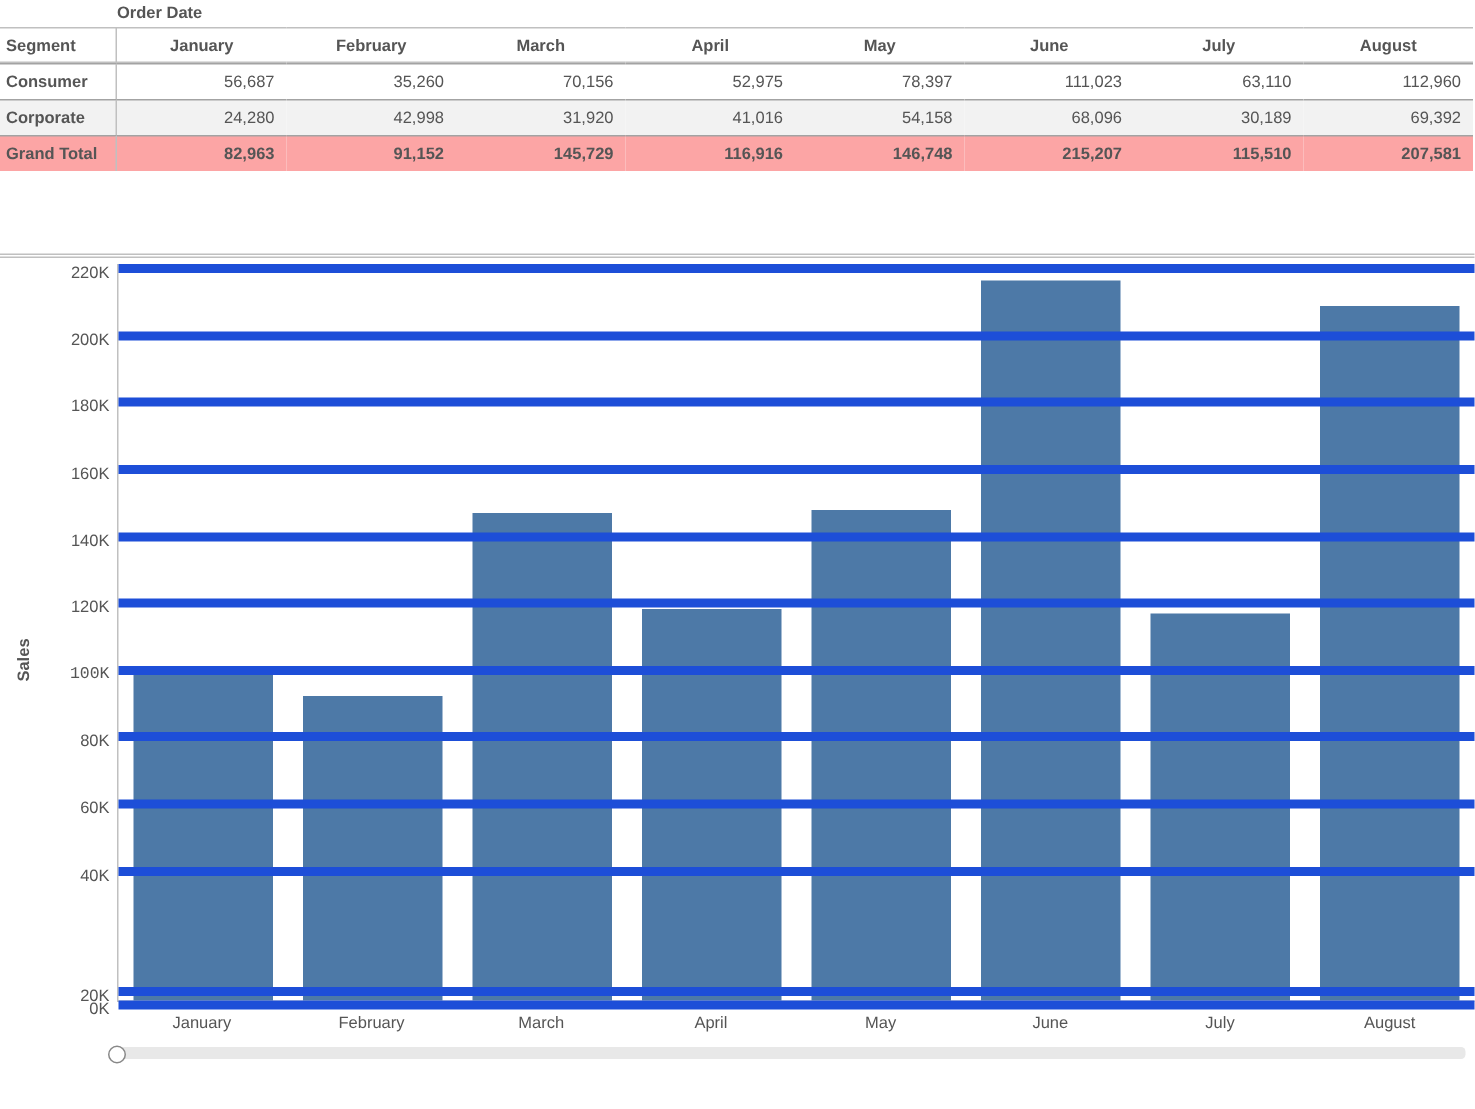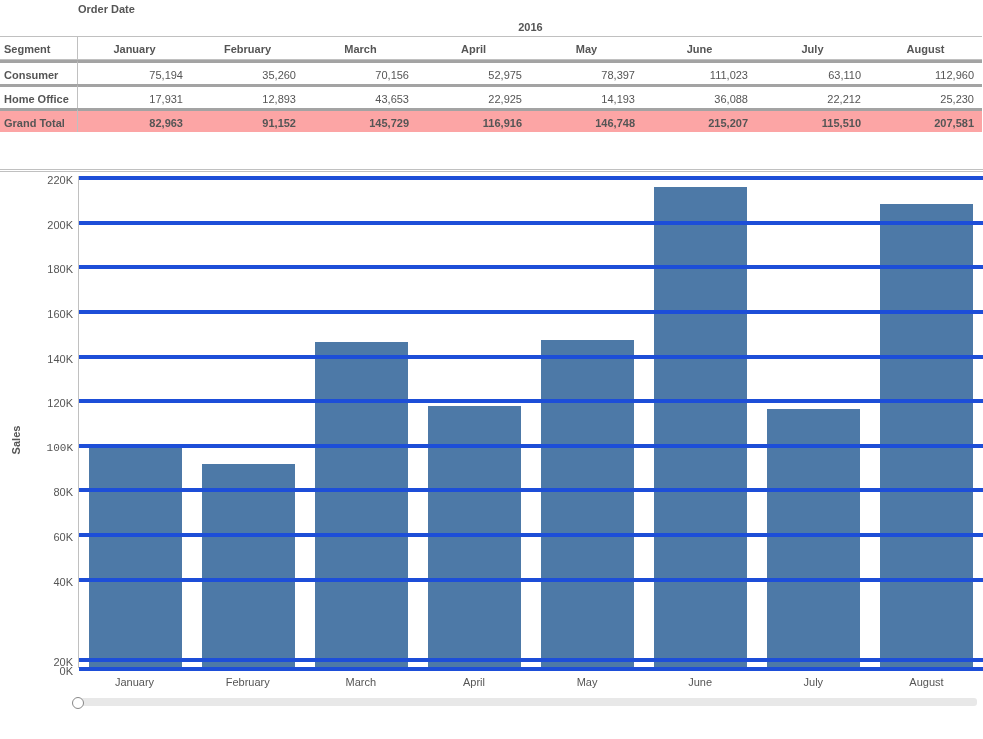--- a/index.html
+++ b/index.html
@@ -53,21 +53,21 @@
   grid-template-columns: 78px repeat(8, 113px);
   width: 834px;
 }
 .hcell, .vcell {
   height: 24px;
   line-height: 24px;
   padding-right: 8px;
   text-align: right;
   white-space: nowrap;
   overflow: hidden;
-  border-top: 3px solid #a3a3a3;
+  border-top: 1px solid #a3a3a3;
 }
 .hcell {
   font-weight: bold;
   color: #555;
   text-align: center;
   padding-right: 0;
 }
 .segcell {
   text-align: left;
   padding-left: 4px;
@@ -110,21 +110,21 @@
   left: 78px;
   right: 0;
   top: 6px;
   bottom: 42px;
   border-left: 1px solid #c0c0c0;
   border-bottom: 1px solid #c0c0c0;
 }
 .gridline {
   position: absolute;
   left: 0; right: 0;
-  border-top: 4px solid #1d4ed8;
+  border-top: 6px solid #1d4ed8;
 }
 .tick-label {
   position: absolute;
   right: calc(100% + 6px);
   transform: translateY(-50%);
   font-size: 11px;
   color: #555;
   white-space: nowrap;
 }
 .bars {
@@ -179,58 +179,57 @@
   background: #fff;
   border-radius: 50%;
   transform: translateX(-6px);
 }
 </style>
 </head>
 <body>
 
 <div class="table-area">
   <div class="order-date-line">Order Date</div>
-  <div class="year-line">2016</div>
 
   <div class="grid months-header">
     <div class="hcell seg-header">Segment</div>
     <div class="hcell">January</div>
     <div class="hcell">February</div>
     <div class="hcell">March</div>
     <div class="hcell">April</div>
     <div class="hcell">May</div>
     <div class="hcell">June</div>
     <div class="hcell">July</div>
     <div class="hcell">August</div>
   </div>
 
   <div class="grid">
     <div class="vcell segcell">Consumer</div>
-    <div class="vcell">75,194</div>
+    <div class="vcell">56,687</div>
     <div class="vcell">35,260</div>
     <div class="vcell">70,156</div>
     <div class="vcell">52,975</div>
     <div class="vcell">78,397</div>
     <div class="vcell">111,023</div>
     <div class="vcell">63,110</div>
     <div class="vcell">112,960</div>
   </div>
 
-
-  <div class="grid">
-    <div class="vcell segcell">Home Office</div>
-    <div class="vcell">17,931</div>
-    <div class="vcell">12,893</div>
-    <div class="vcell">43,653</div>
-    <div class="vcell">22,925</div>
-    <div class="vcell">14,193</div>
-    <div class="vcell">36,088</div>
-    <div class="vcell">22,212</div>
-    <div class="vcell">25,230</div>
+  <div class="grid row-alt">
+    <div class="vcell segcell">Corporate</div>
+    <div class="vcell">24,280</div>
+    <div class="vcell">42,998</div>
+    <div class="vcell">31,920</div>
+    <div class="vcell">41,016</div>
+    <div class="vcell">54,158</div>
+    <div class="vcell">68,096</div>
+    <div class="vcell">30,189</div>
+    <div class="vcell">69,392</div>
   </div>
+
 
   <div class="grid grand">
     <div class="vcell segcell">Grand Total</div>
     <div class="vcell">82,963</div>
     <div class="vcell">91,152</div>
     <div class="vcell">145,729</div>
     <div class="vcell">116,916</div>
     <div class="vcell">146,748</div>
     <div class="vcell">215,207</div>
     <div class="vcell">115,510</div>

